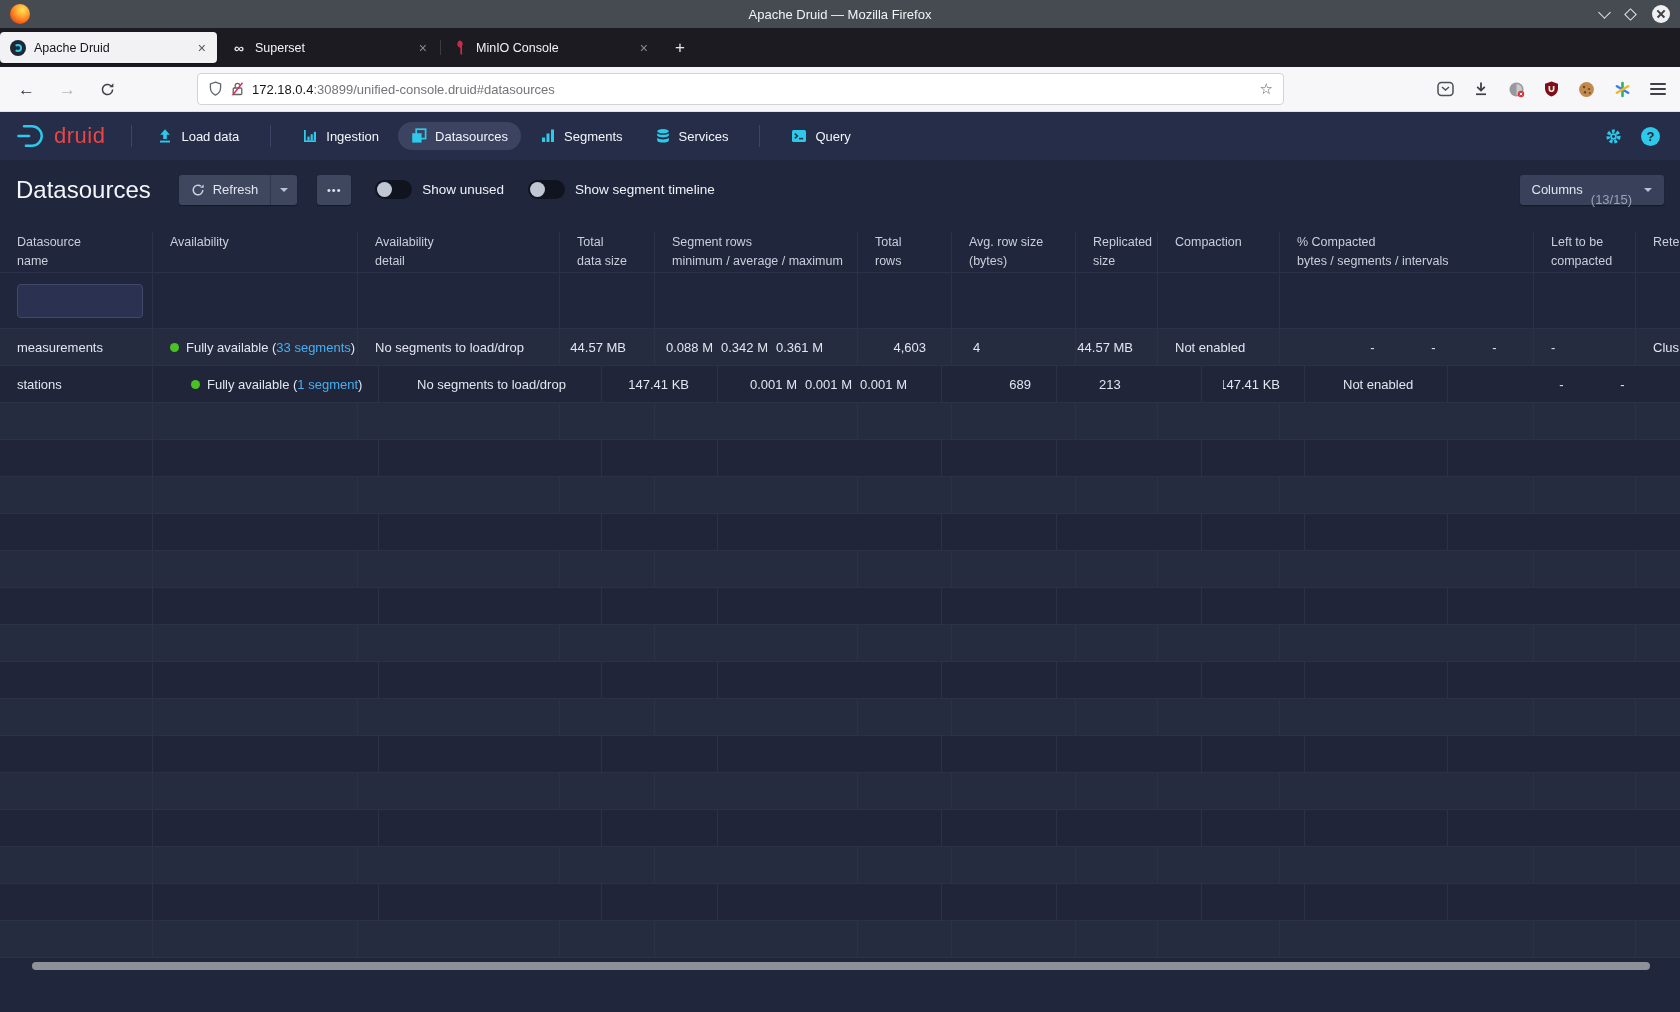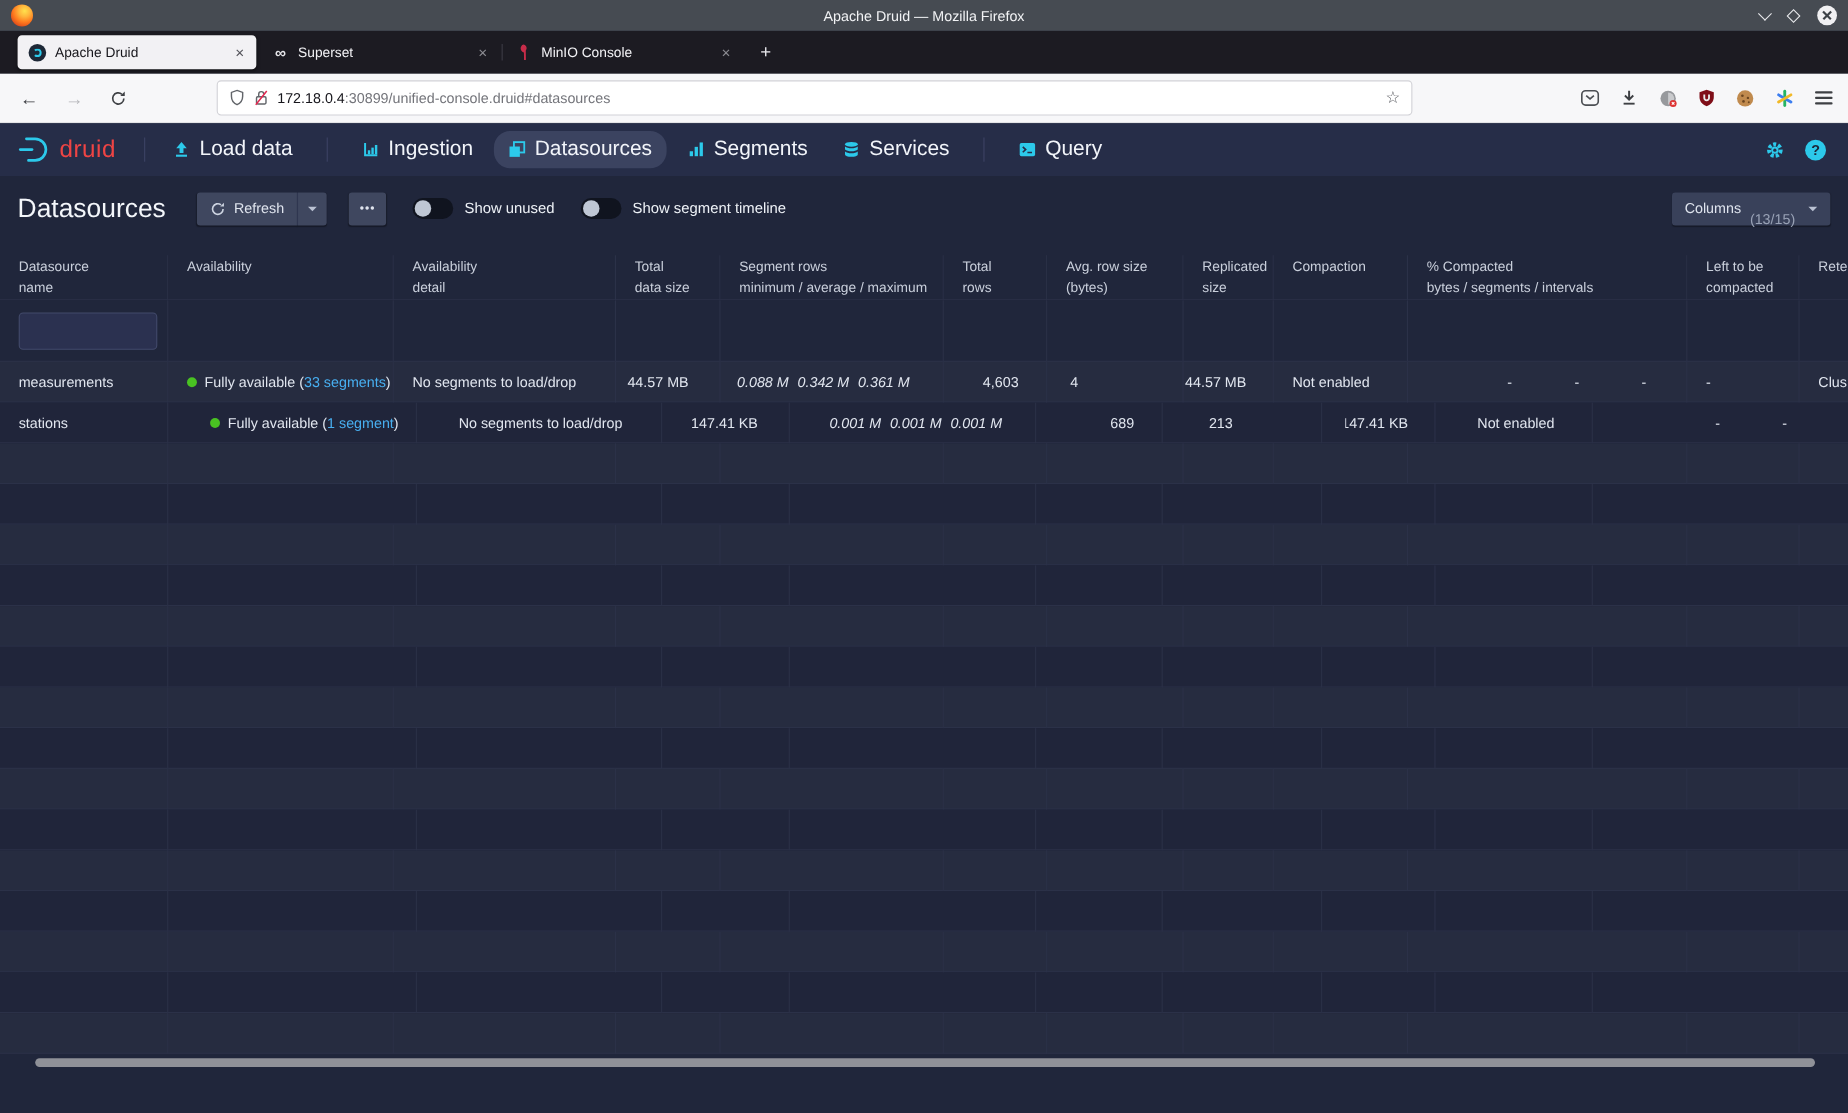--- a/index.html
+++ b/index.html
@@ -24,21 +24,21 @@
     background:radial-gradient(circle at 62% 30%, #ffe14d 0%, #ffb43b 28%, #ff7a1e 55%, #e5541c 75%, #a90f1c 100%);}
   .titlebar-title{position:absolute;left:0;right:0;text-align:center;color:#f2f3f5;font-size:13px;}
   .win-controls{margin-left:auto;display:flex;align-items:center;gap:17px;z-index:2;}
   .wc-min{width:9px;height:9px;border-left:1.6px solid #e8e9ec;border-bottom:1.6px solid #e8e9ec;transform:rotate(-45deg);margin-top:-4px;}
   .wc-max{width:9px;height:9px;border:1.5px solid #e8e9ec;transform:rotate(45deg);}
   .wc-close{width:18px;height:18px;border-radius:50%;background:#f0f0f2;position:relative;}
   .wc-close::before,.wc-close::after{content:"";position:absolute;left:4px;right:4px;top:8px;height:1.6px;background:#3c4147;}
   .wc-close::before{transform:rotate(45deg);} .wc-close::after{transform:rotate(-45deg);}
 
   
-  .tabstrip{height:39px;background:#1c1b22;display:flex;align-items:center;padding:0 16px;}
+  .tabstrip{height:39px;background:#1c1b22;display:flex;align-items:center;padding:0 0;}
   .tab{width:217px;height:31px;border-radius:4px;display:flex;align-items:center;gap:8px;padding:0 8px 0 10px;color:#f3f3f6;font-size:12.5px;position:relative;}
   .tab.active{background:#f2f1f4;color:#17161c;box-shadow:0 1px 3px rgba(0,0,0,.4);}
   .tab:not(.active)+.tab:not(.active)::before{content:"";position:absolute;left:-2px;top:8px;bottom:8px;width:1px;background:#3c3b45;}
   .tab-label{flex:1;overflow:hidden;white-space:nowrap;}
   .tab-close{font-size:14px;color:#8a8a90;padding:0 3px;}
   .tab.active .tab-close{color:#55555c;}
   .fav{width:16px;height:16px;display:inline-flex;align-items:center;justify-content:center;flex:0 0 16px;}
   .fav-druid{border-radius:50%;background:#1d2736;}
   .fav-druid .druid-ring{width:8px;height:8px;border:2px solid var(--cyan);border-left-color:transparent;border-radius:50%;}
   .fav-superset .ss-glyph{font-weight:bold;font-size:14px;color:#e6e6ea;line-height:1;}
@@ -55,21 +55,21 @@
   .url-star{margin-left:auto;font-size:15px;color:#55565c;}
   .toolbar-icons{margin-left:auto;display:flex;align-items:center;gap:19px;padding-right:14px;}
   .hamburger{display:flex;flex-direction:column;gap:3px;}
   .hamburger i{width:16px;height:2px;background:#3e4044;border-radius:1px;}
 
   
   .navbar{height:48px;background:var(--nav-bg);display:flex;align-items:center;padding:0 14px;}
   .brand{display:flex;align-items:center;gap:6px;margin-right:14px;}
   .brand-text{color:#ef4444;font-size:22px;letter-spacing:.5px;}
   .nav-sep{width:1px;height:22px;background:#3c4364;margin:0 12px;}
-  .nav-item{display:flex;align-items:center;gap:8px;padding:6px 13px;border-radius:15px;color:#f2f5fa;font-size:19px;white-space:nowrap;}
+  .nav-item{display:flex;align-items:center;gap:8px;padding:6px 13px;border-radius:15px;color:#f2f5fa;font-size:13px;white-space:nowrap;}
   .nav-item.active{background:#3b4360;}
   .nav-item .icn{display:inline-flex;color:var(--cyan);}
   .nav-right{margin-left:auto;display:flex;align-items:center;gap:18px;padding-right:6px;}
   .help-circle{width:19px;height:19px;border-radius:50%;background:var(--cyan);color:#1d2335;font-weight:bold;font-size:13px;display:flex;align-items:center;justify-content:center;}
 
   
   .page-header{height:59px;display:flex;align-items:center;padding:0 16px;}
   .page-title{font-size:24px;font-weight:500;color:#f3f6fa;margin-right:28px;}
   .btn{height:30px;background:var(--btn-bg);border-radius:3px;color:#dfe4ee;font-size:13px;display:inline-flex;align-items:center;padding:0 12px;gap:8px;box-shadow:0 1px 1px rgba(0,0,0,.35);}
   .btn-refresh{border-radius:3px 0 0 3px;}
@@ -99,21 +99,21 @@
   .drow:not(.alt){background:var(--row-dark);gap:21px;}
   .td{font-size:13px;color:var(--cell-text);padding:0 10px 0 17px;display:flex;align-items:center;white-space:nowrap;overflow:hidden;border-right:1px solid var(--grid-line);}
   .td:last-child{border-right:none;}
   .td.num{justify-content:flex-end;padding-right:28px;}
   .td.num-rows{justify-content:flex-end;padding-right:25px;margin-left:35px;}
   .td.num-rep{justify-content:flex-end;padding-right:24px;}
   .td.avgpad{padding-left:21px;}
   .td .dot{width:9px;height:9px;border-radius:50%;margin-right:7px;flex:0 0 9px;}
   .td a{color:#48aff0;text-decoration:none;}
   .td.parts{padding-left:7px;}
-  .td.parts .part{width:55px;text-align:right;padding-left:0;font-style:italic;}
+  .td.parts .part{width:55px;text-align:center;padding-left:0;}
   .td.dashes{justify-content:flex-end;padding-right:8px;}
   .td.dashes .part{width:61px;text-align:center;}
 
   .hscroll{position:absolute;left:32px;top:962px;width:1618px;height:8px;border-radius:4px;background:#8f9198;}
 </style>
 </head>
 <body>
 
 <div class="titlebar">
   <span class="ff-logo"></span>

